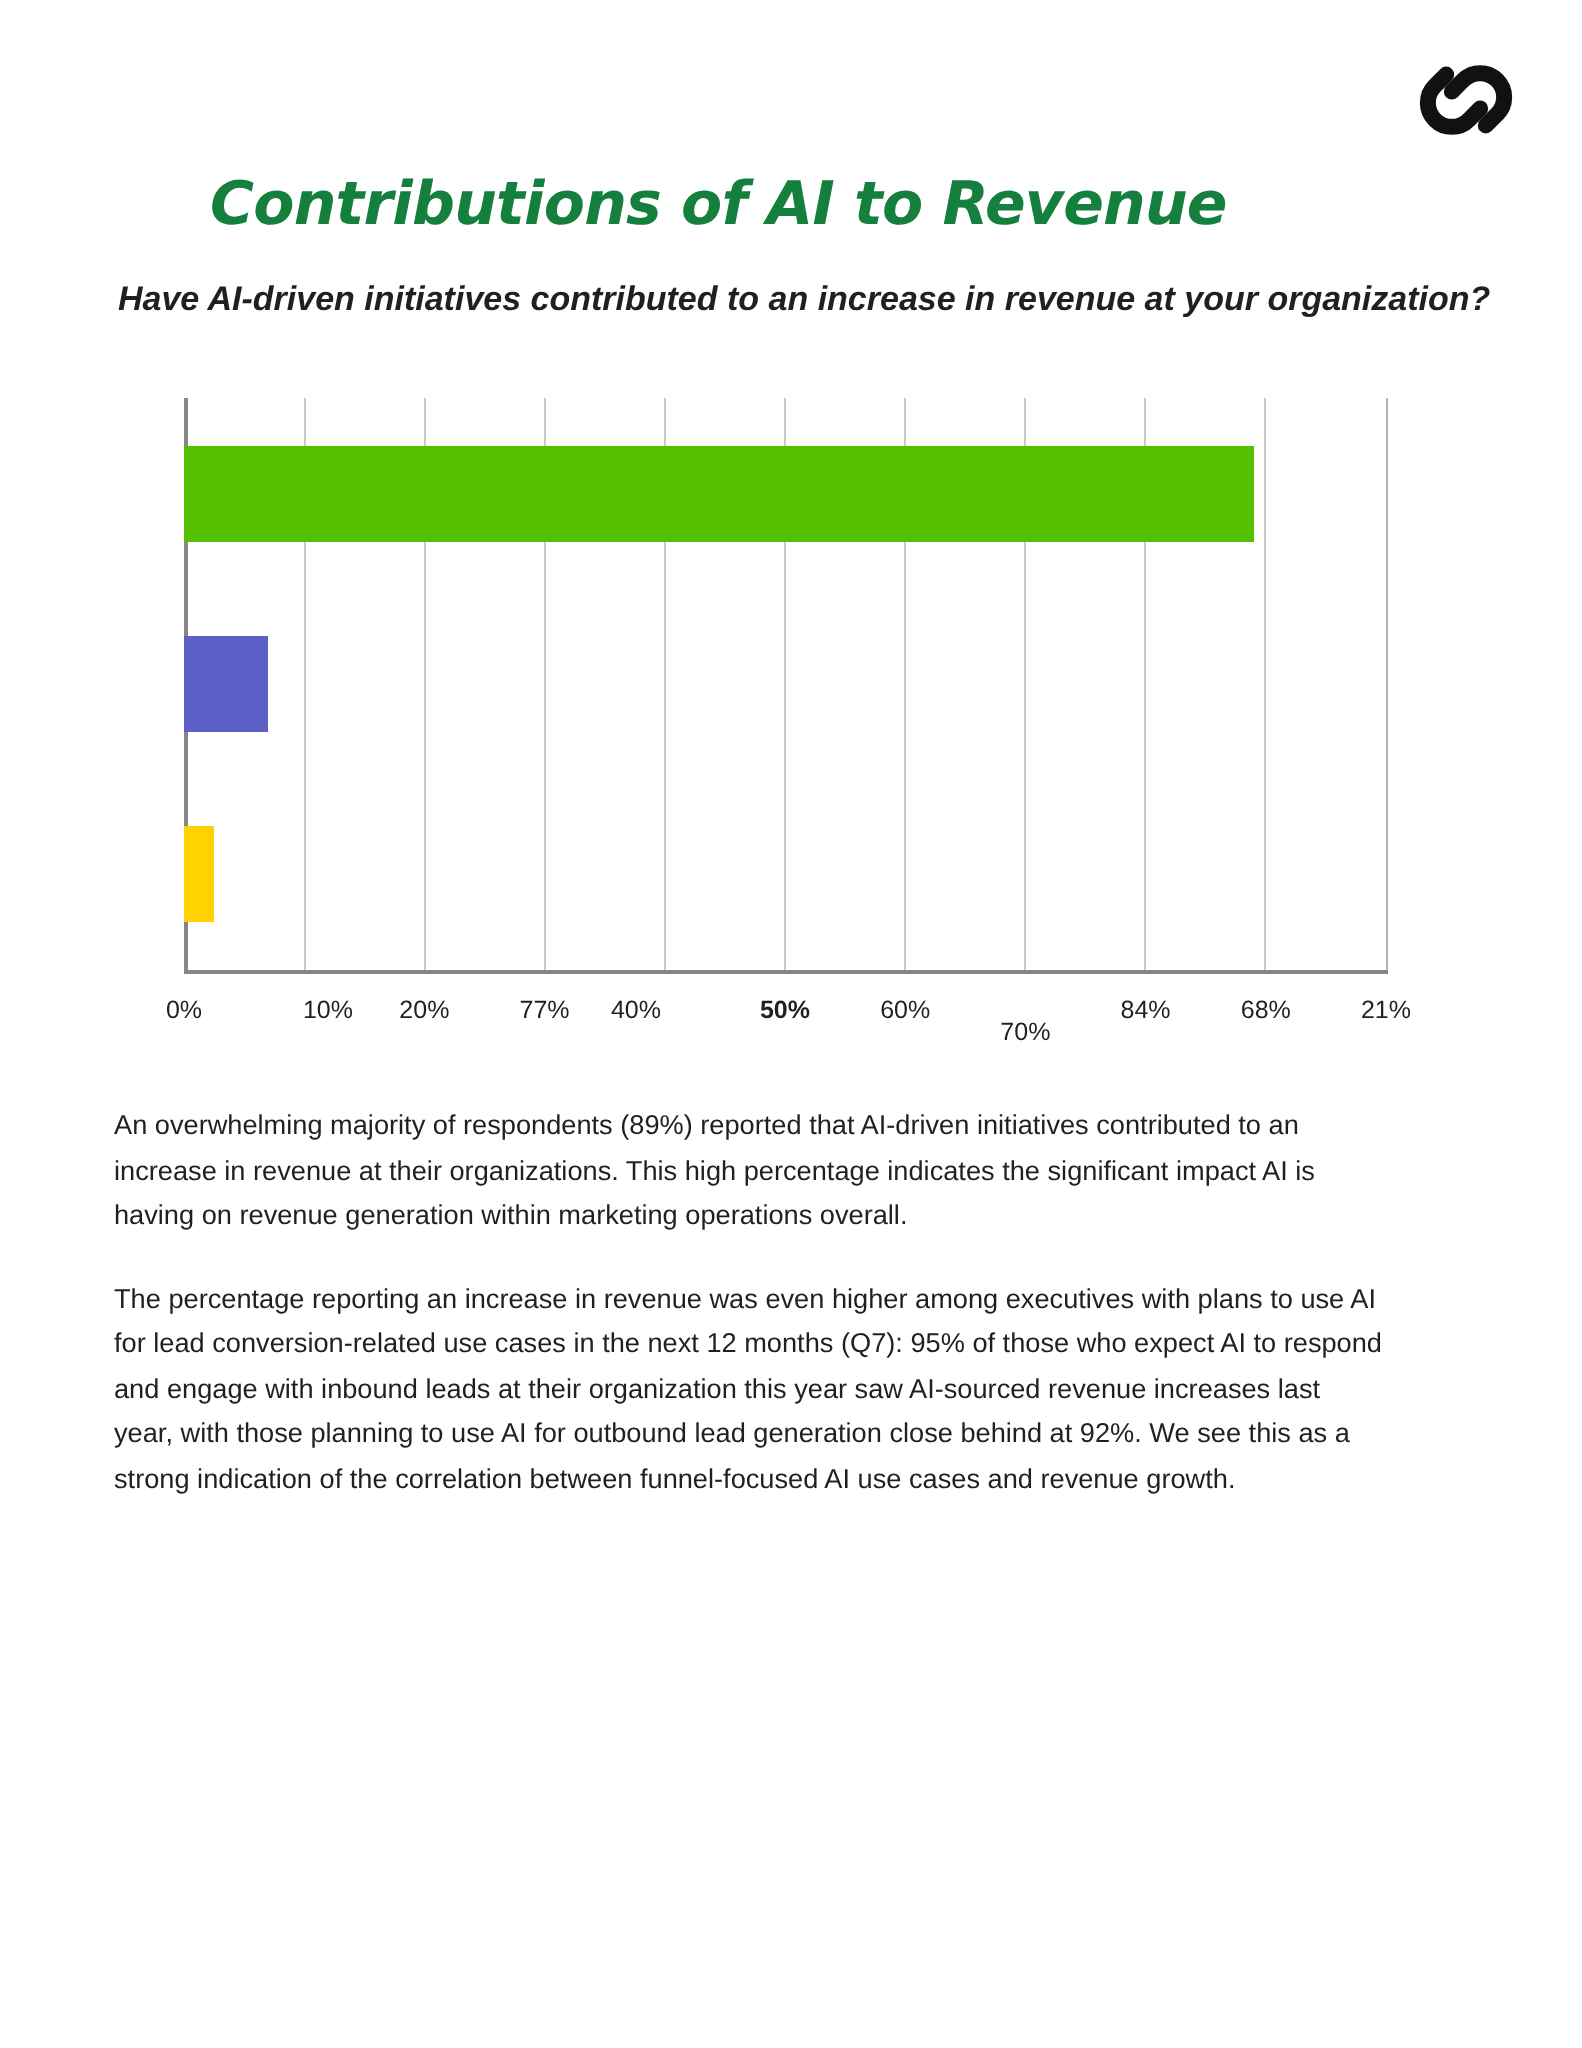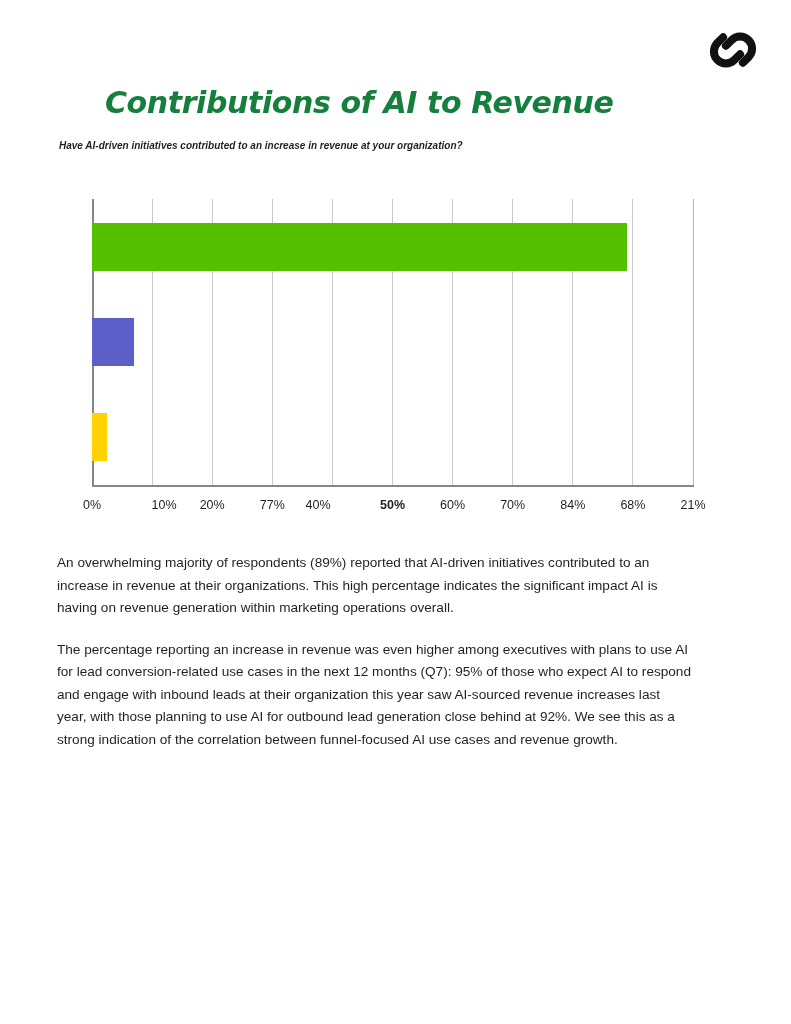--- a/index.html
+++ b/index.html
@@ -41,21 +41,21 @@
     white-space: nowrap;
     line-height: 1.1;
     margin-left: 48px;
   }
   .page-subtitle {
     position: absolute;
     top: 140px;
     left: 59px;
     width: 700px;
     font-family: "Liberation Sans", sans-serif;
-    font-size: 10px;
+    font-size: 17px;
     font-weight: 700;
     font-style: italic;
     color: #231f20;
     white-space: nowrap;
   }
 
   
   .chart {
     position: absolute;
     left: 0;
@@ -160,21 +160,21 @@
       </div>
     <div id="cat-labels"></div>
     <div id="tick-labels">
         <div class="tick-label" style="left: 92px;">0%</div>
         <div class="tick-label" style="left: 164px;">10%</div>
         <div class="tick-label" style="left: 212.2px;">20%</div>
         <div class="tick-label" style="left: 272.3px;">77%</div>
         <div class="tick-label" style="left: 318px;">40%</div>
         <div class="tick-label" style="left: 392.5px; font-weight: bold;">50%</div>
         <div class="tick-label" style="left: 452.6px;">60%</div>
-        <div class="tick-label" style="left: 512.7px;">70%</div>
+        <div class="tick-label" style="left: 512.7px; margin-top: 11px;">70%</div>
         <div class="tick-label" style="left: 572.8px;">84%</div>
         <div class="tick-label" style="left: 632.9px;">68%</div>
         <div class="tick-label" style="left: 693px;">21%</div>
       </div>
 
   </div>
 </div>
 
 <div class="body-copy" id="body-copy">
     <p>An <b>overwhelming majority of respondents (89%) reported that AI-driven initiatives contributed to an increase in revenue</b> at their organizations. This high percentage indicates the significant impact AI is having on revenue generation within marketing operations overall.</p>

